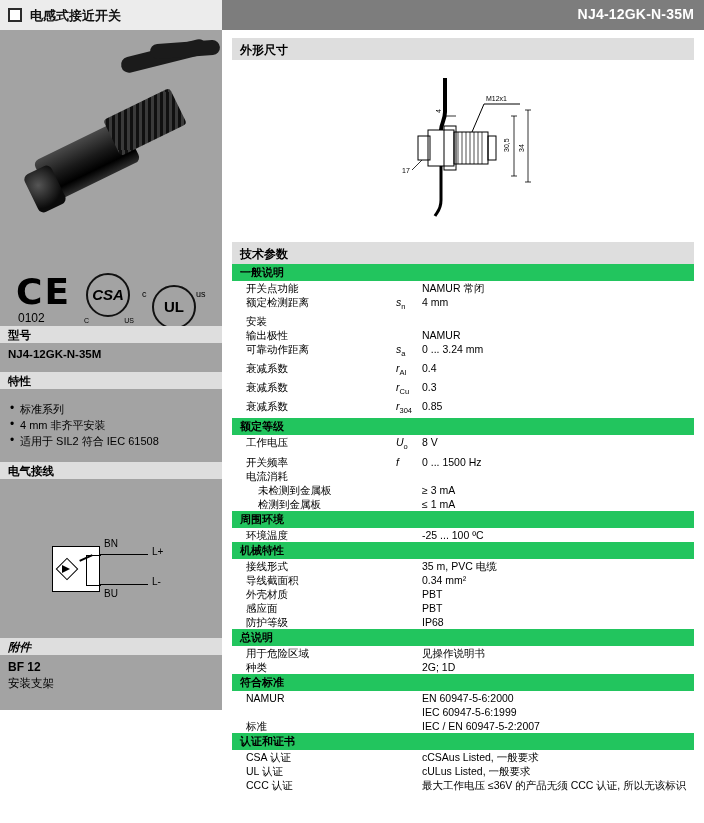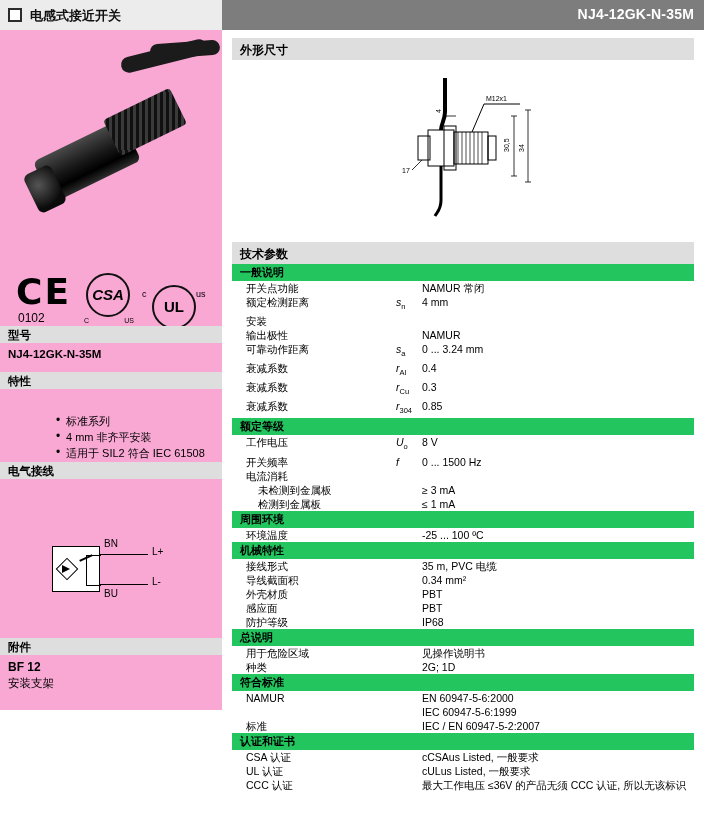--- a/index.html
+++ b/index.html
@@ -35,21 +35,21 @@
   }
   .header-model {
     position: absolute; right: 10px; top: 6px;
     font-size: 14px; font-weight: bold; color: #fff;
     letter-spacing: .2px;
   }
 
   
   .left-col {
     position: absolute; left: 0; top: 30px; width: 222px; height: 680px;
-    background: #f9a8d4;
+    background: #a3a3a3;
   }
   
   .prod-img { position: absolute; left: 0; top: 10px; width: 222px; height: 215px; }
   .cable {
     position: absolute; left: 120px; top: 8px; width: 88px; height: 16px;
     background: #1b1b1b; border-radius: 8px;
     transform: rotate(-14deg);
   }
   .cable2 {
     position: absolute; left: 150px; top: 2px; width: 70px; height: 15px;
@@ -202,21 +202,21 @@
     </div>
     <div class="ul-c">c</div>
     <div class="ul-badge">UL</div>
     <div class="ul-us">us</div>
   </div>
 
   <div class="lbar" style="top:296px;">型号</div>
   <div class="ltext" style="top:318px; font-weight:bold;">NJ4-12GK-N-35M</div>
 
   <div class="lbar" style="top:342px;">特性</div>
-  <ul class="lfeat" style="top:384px;margin-left:46px;">
+  <ul class="lfeat" style="top:372px;">
     <li>标准系列</li>
     <li>4 mm 非齐平安装</li>
     <li>适用于 SIL2 符合 IEC 61508</li>
   </ul>
 
   <div class="lbar" style="top:432px;">电气接线</div>
   <div>
     <div class="wire-box">
       <div class="wire-diamond"></div>
       <div class="wire-arrow"></div>
@@ -226,21 +226,21 @@
       <div class="wire-hline" style="left:33px; top:38px; width:15px;"></div>
     </div>
     <div class="wire-hline" style="left:100px; top:524px; width:48px;"></div>
     <div class="wire-hline" style="left:100px; top:554px; width:48px;"></div>
     <div class="wlabel" style="left:104px; top:508px;">BN</div>
     <div class="wlabel" style="left:104px; top:558px;">BU</div>
     <div class="wlabel" style="left:152px; top:516px;">L+</div>
     <div class="wlabel" style="left:152px; top:546px;">L-</div>
   </div>
 
-  <div class="lbar" style="top:608px;">附件</div>
+  <div class="lbar" style="top:608px;font-style:italic;">附件</div>
   <div class="ltext" style="top:630px; font-weight:bold; font-size:12px;">BF 12</div>
   <div class="ltext" style="top:646px;">安装支架</div>
 </div>
 
 <div class="right-col">
 
   <div class="rbar">外形尺寸</div>
 
   <div class="dim-area">
     <svg class="dim-svg" width="462" height="182" viewBox="0 0 462 182">

